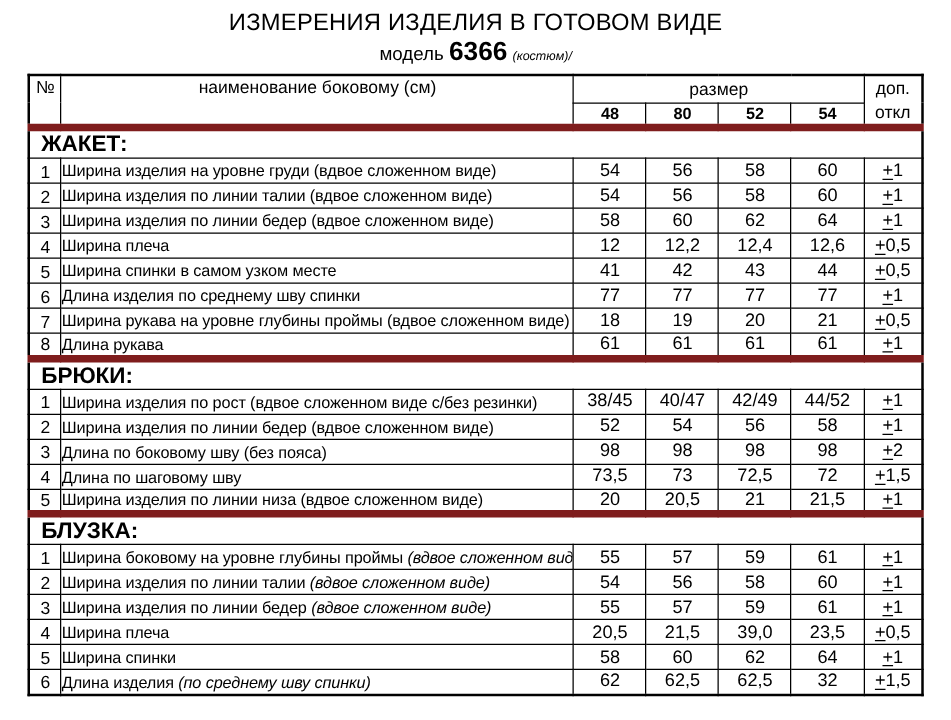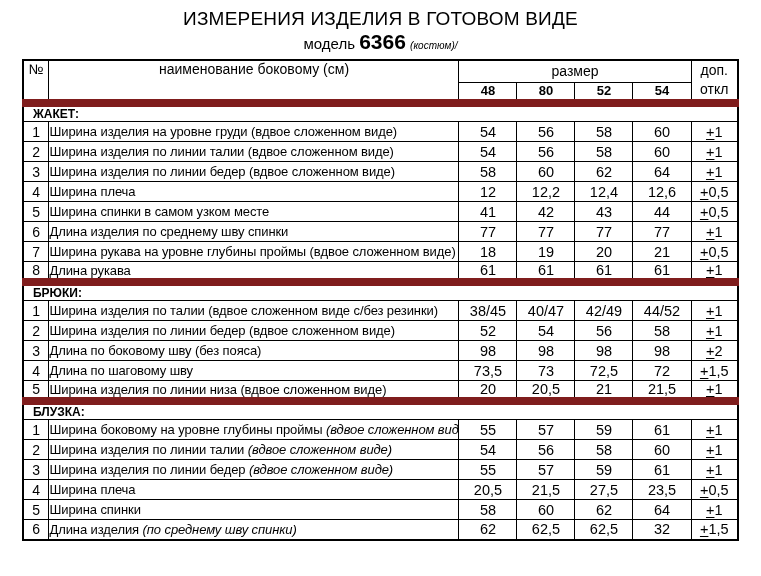--- a/index.html
+++ b/index.html
@@ -68,23 +68,23 @@
     padding-top: 1px;
   }
   th.th-size-num {
     font-weight: 700;
     font-size: 13px;
   }
   th.th-tol { line-height: 19px; }
   
   tr.section-row { height: 18px; }
   tr.section-row td {
-    border-top: 8px solid #7f1d1d;
+    border-top: 6px solid #7f1d1d;
     font-weight: 700;
-    font-size: 12px;
+    font-size: 18px;
     text-align: left;
     padding-left: 9px;
   }
   tr.data-row { height: 20px; }
   td.cell-num {
     font-size: 14px;
     text-align: center;
   }
   td.cell-name {
     font-size: 13px;
@@ -214,21 +214,21 @@
           <td class="cell-val">61</td>
           <td class="cell-val">61</td>
           <td class="cell-val">61</td>
           <td class="cell-tol"><span class="tol-sign">+</span><span class="tol-val">1</span></td>
         </tr>
         <tr class="section-row">
           <td colspan="7">БРЮКИ:</td>
         </tr>
         <tr class="data-row">
           <td class="cell-num">1</td>
-          <td class="cell-name"><span>Ширина изделия по талии (вдвое сложенном виде с/без резинки)</span></td>
+          <td class="cell-name"><span>Ширина изделия по рост (вдвое сложенном виде с/без резинки)</span></td>
           <td class="cell-val">38/45</td>
           <td class="cell-val">40/47</td>
           <td class="cell-val">42/49</td>
           <td class="cell-val">44/52</td>
           <td class="cell-tol"><span class="tol-sign">+</span><span class="tol-val">1</span></td>
         </tr>
         <tr class="data-row">
           <td class="cell-num">2</td>
           <td class="cell-name"><span>Ширина изделия по линии бедер (вдвое сложенном виде)</span></td>
           <td class="cell-val">52</td>
@@ -292,21 +292,21 @@
           <td class="cell-val">57</td>
           <td class="cell-val">59</td>
           <td class="cell-val">61</td>
           <td class="cell-tol"><span class="tol-sign">+</span><span class="tol-val">1</span></td>
         </tr>
         <tr class="data-row">
           <td class="cell-num">4</td>
           <td class="cell-name"><span>Ширина плеча</span></td>
           <td class="cell-val">20,5</td>
           <td class="cell-val">21,5</td>
-          <td class="cell-val">27,5</td>
+          <td class="cell-val">39,0</td>
           <td class="cell-val">23,5</td>
           <td class="cell-tol"><span class="tol-sign">+</span><span class="tol-val">0,5</span></td>
         </tr>
         <tr class="data-row">
           <td class="cell-num">5</td>
           <td class="cell-name"><span>Ширина спинки</span></td>
           <td class="cell-val">58</td>
           <td class="cell-val">60</td>
           <td class="cell-val">62</td>
           <td class="cell-val">64</td>

